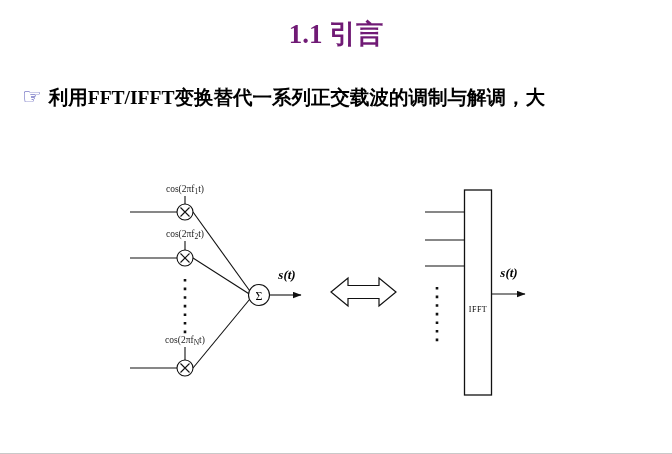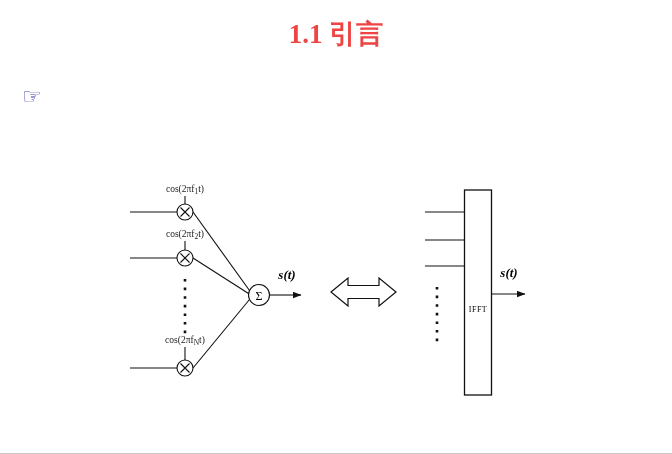--- a/index.html
+++ b/index.html
@@ -8,21 +8,21 @@
     position: relative;
     width: 672px; height: 454px;
     background: #ffffff;
     overflow: hidden;
     font-family: "Liberation Serif", "DejaVu Serif", serif;
     border-bottom: 1px solid #c9c9c9;
   }
   .title {
     position: absolute; top: 16px; left: 0; width: 100%;
     margin: 0; text-align: center;
-    font-size: 27px; font-weight: bold; color: #ef4444;
+    font-size: 27px; font-weight: bold; color: #701a75;
   }
   .bullet {
     position: absolute; top: 84px; left: 22px; width: 632px;
     display: flex; align-items: flex-start;
   }
   .hand-icon {
     color: #3a3aaa; font-size: 22px; line-height: 1.15;
     margin-right: 7px; flex: 0 0 auto;
     font-family: "DejaVu Sans", sans-serif;
   }
@@ -48,21 +48,21 @@
 </head>
 <body>
 
 <div class="slide">
 
   <h1 class="title">1.1 引言</h1>
 
   <div class="bullet">
     <span class="hand-icon">☞</span>
     <div class="bullet-text">
-      <br>
+      <span>利用FFT/IFFT变换替代一系列正交载波的调制与解调，大</span><br>
     </div>
   </div>
 
   <svg class="diagram" width="672" height="285" viewBox="0 0 672 285">
     <defs>
       <marker id="arrow" markerWidth="9" markerHeight="8" refX="7.5" refY="3" orient="auto">
         <path d="M0,0 L8,3 L0,6 Z" fill="#111"></path>
       </marker>
     </defs>
 

